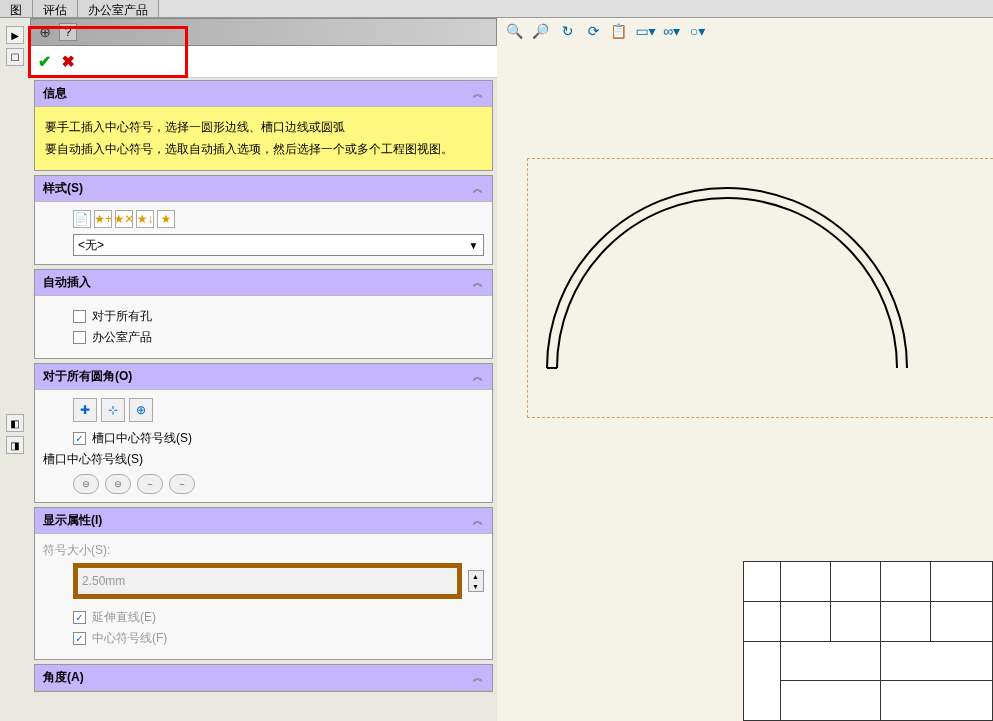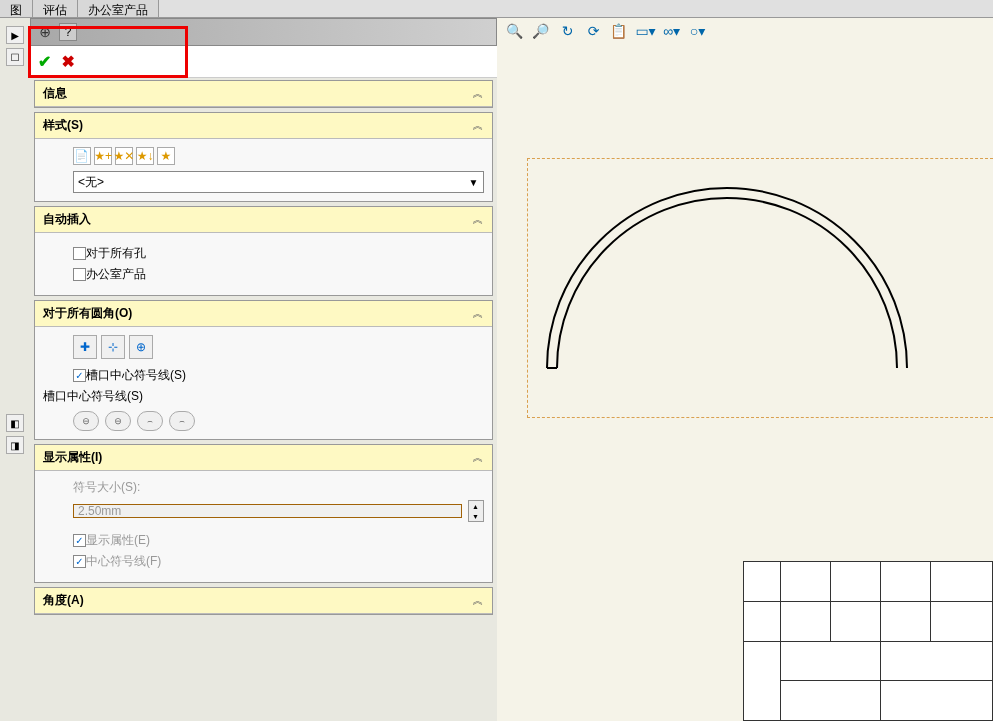--- a/index.html
+++ b/index.html
@@ -20,53 +20,53 @@
     .title-bar { background: linear-gradient(to right, #a8a8a8, #d0d0d0); padding: 4px 6px; display: flex; align-items: center; gap: 6px; border: 1px solid #888; }
     .title-icon { width: 16px; height: 16px; display: flex; align-items: center; justify-content: center; color: #333; font-size: 14px; }
     .title-text { font-weight: bold; flex: 1; }
     .help-btn { width: 18px; height: 18px; background: rgba(255,255,255,0.4); border: 1px solid #888; display: flex; align-items: center; justify-content: center; cursor: pointer; }
     
     .action-row { padding: 6px 8px; display: flex; gap: 10px; background: #fff; border-bottom: 1px solid #ccc; }
     .check-icon { color: #0a0; font-size: 16px; cursor: pointer; font-weight: bold; }
     .x-icon { color: #c00; font-size: 16px; cursor: pointer; font-weight: bold; }
     
     .section { margin: 2px 4px; border: 1px solid #999; }
-    .section-header { background: #fef9c3; padding: 4px 8px; display: flex; align-items: center; justify-content: space-between; border-bottom: 1px solid #bbb; cursor: pointer; }
+    .section-header { background: #c4b5fd; padding: 4px 8px; display: flex; align-items: center; justify-content: space-between; border-bottom: 1px solid #bbb; cursor: pointer; }
     .section-header-text { font-weight: bold; }
     .collapse-arrow { font-size: 11px; color: #666; }
     .section-body { padding: 8px; background: #f8f8f8; }
     
     .info-box { background: #fff880; padding: 10px; line-height: 1.8; }
     
     .style-icons { display: flex; gap: 3px; margin-bottom: 6px; margin-left: 30px; }
     .style-icon { width: 18px; height: 18px; border: 1px solid #aaa; background: #fff; cursor: pointer; display: flex; align-items: center; justify-content: center; }
     .star { color: #d90; }
     
     .dropdown { width: 100%; padding: 2px 4px; border: 1px solid #888; background: #fff; height: 22px; display: flex; align-items: center; justify-content: space-between; cursor: pointer; margin-left: 30px; width: calc(100% - 30px); }
     .dropdown-arrow { font-size: 10px; }
     
-    .checkbox-row { display: flex; align-items: center; margin: 4px 0 4px 30px; }
+    .checkbox-row { display: flex; align-items: center; gap: 6px; margin: 4px 0 4px 30px; }
     .checkbox { width: 13px; height: 13px; border: 1px solid #888; background: #fff; cursor: pointer; display: flex; align-items: center; justify-content: center; font-size: 10px; color: #06c; }
     .checkbox.checked::after { content: "✓"; }
     .disabled { color: #999; }
     
     .manual-icons { display: flex; gap: 4px; margin-left: 30px; margin-bottom: 8px; }
     .manual-icon { width: 24px; height: 24px; border: 1px solid #aaa; background: #f0f0f0; cursor: pointer; display: flex; align-items: center; justify-content: center; color: #06c; }
     
     .slot-icons { display: flex; gap: 6px; margin-left: 30px; margin-top: 6px; }
     .slot-icon { width: 26px; height: 20px; border: 1px solid #aaa; border-radius: 10px; background: #f0f0f0; cursor: pointer; display: flex; align-items: center; justify-content: center; font-size: 9px; color: #666; }
     
     .sub-label { margin-left: 0px; margin-top: 4px; margin-bottom: 4px; }
     
     .input-row { display: flex; align-items: center; gap: 6px; margin-left: 30px; }
-    .num-input { flex: 1; border: 1px solid #a16207; background: #fff; height: 14px; padding: 2px 4px; display: flex; align-items: center; }
+    .num-input { flex: 1; border: 5px solid #a16207; background: #fff; height: 36px; padding: 2px 4px; display: flex; align-items: center; }
     .num-input.disabled-input { background: #f0f0f0; color: #999; }
     .spinner { display: flex; flex-direction: column; border: 1px solid #999; }
     .spin-btn { width: 14px; height: 10px; background: #eee; display: flex; align-items: center; justify-content: center; font-size: 7px; cursor: pointer; }
-    .mm-label { color: #999; margin-left: 30px; margin-bottom: 4px; }
+    .mm-label { color: #999; margin-bottom: 4px; }
     
     .right-panel { flex: 1; background: #f5f3e8; position: relative; }
     .toolbar { display: flex; gap: 8px; padding: 4px 10px; }
     .tool-icon { width: 18px; height: 18px; cursor: pointer; display: flex; align-items: center; justify-content: center; color: #06a; font-size: 14px; }
     
     .canvas { position: absolute; top: 30px; left: 10px; right: 0; bottom: 0; }
     .dotted-border { position: absolute; top: 110px; left: 20px; right: 0; height: 260px; border: 1px dashed #d9a050; border-right: none; }
     
     .table-preview { position: absolute; bottom: 0; right: 0; width: 250px; height: 160px; }
     .table-preview table { border-collapse: collapse; width: 100%; height: 100%; }
@@ -102,20 +102,24 @@
       <div class="action-row">
         <span class="check-icon">✔</span>
         <span class="x-icon">✖</span>
       </div>
 
       <div class="section">
         <div class="section-header">
           <span class="section-header-text">信息</span>
           <span class="collapse-arrow">︽</span>
         </div>
+        <div class="info-box section-body">
+          <div>要手工插入中心符号，选择一圆形边线、槽口边线或圆弧</div>
+          <div>要自动插入中心符号，选取自动插入选项，然后选择一个或多个工程图视图。</div>
+        </div>
       </div>
 
       <div class="section">
         <div class="section-header">
           <span class="section-header-text">样式(S)</span>
           <span class="collapse-arrow">︽</span>
         </div>
         <div class="section-body">
           <div class="style-icons">
             <div class="style-icon">📄</div>
@@ -190,21 +194,21 @@
           <div class="mm-label disabled">符号大小(S):</div>
           <div class="input-row">
             <div class="num-input disabled-input">2.50mm</div>
             <div class="spinner">
               <div class="spin-btn">▲</div>
               <div class="spin-btn">▼</div>
             </div>
           </div>
           <div class="checkbox-row disabled" style="margin-top:10px">
             <div class="checkbox checked"></div>
-            <span>显示属性(E)</span>
+            <span>延伸直线(E)</span>
           </div>
           <div class="checkbox-row disabled">
             <div class="checkbox checked"></div>
             <span>中心符号线(F)</span>
           </div>
         </div>
       </div>
 
       <div class="section">
         <div class="section-header">

